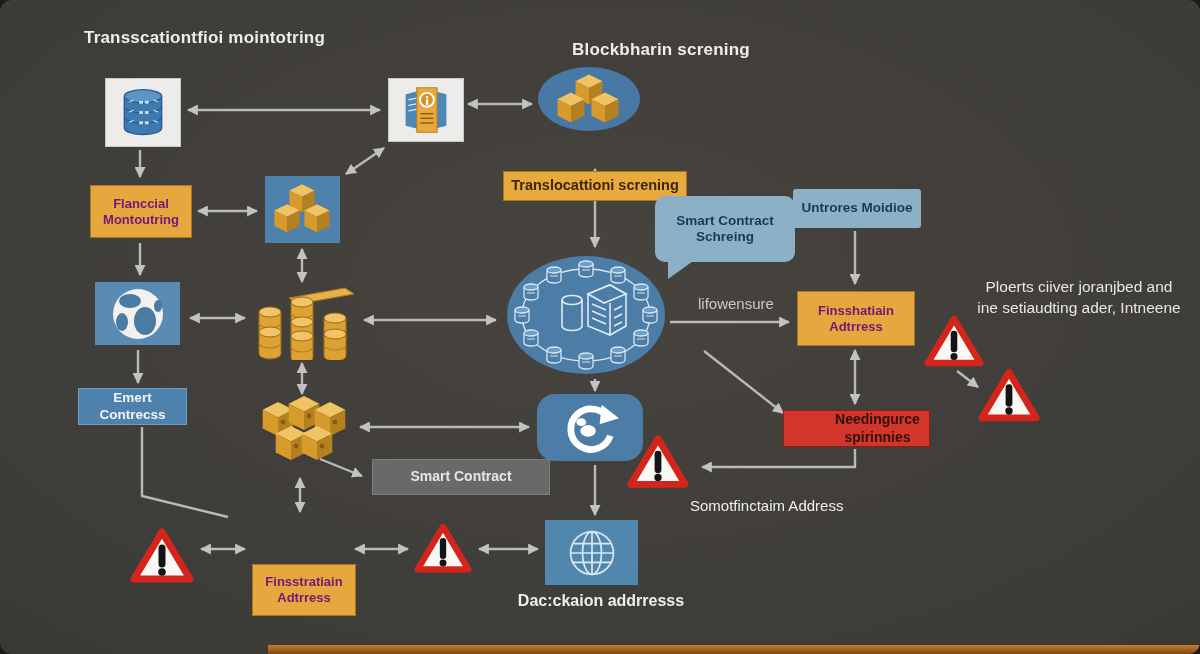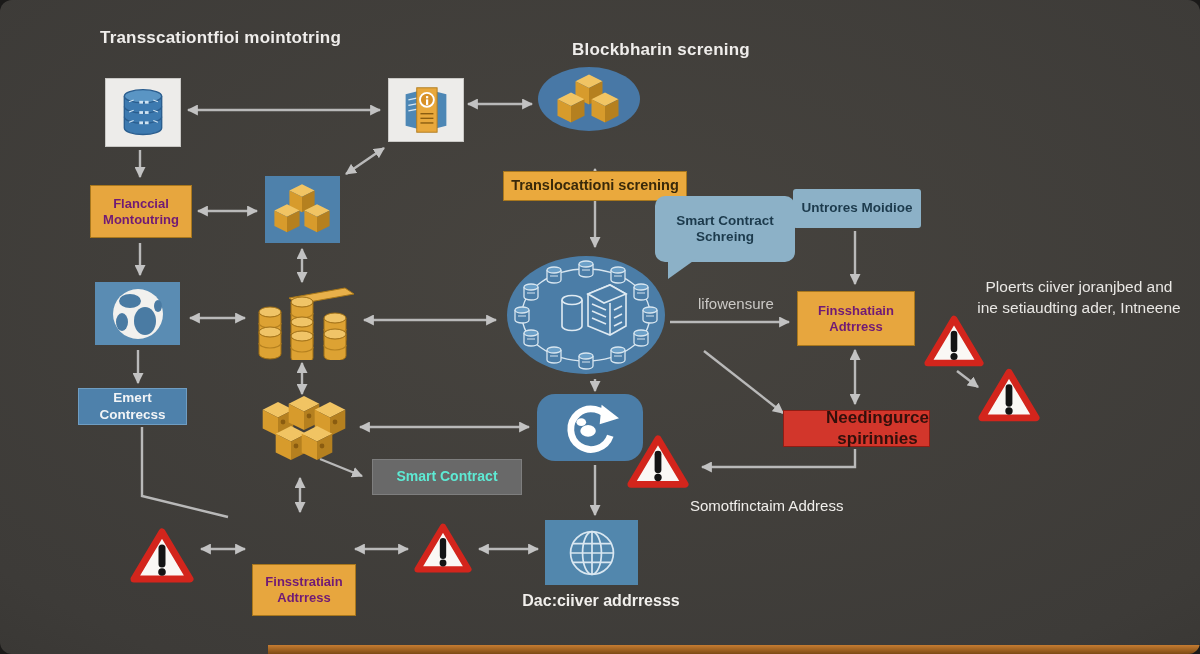--- a/index.html
+++ b/index.html
@@ -11,61 +11,61 @@
   }
   .abs{position:absolute;}
   #arrows{position:absolute;left:0;top:0;z-index:1;}
   .node{position:absolute;z-index:2;}
   .box{display:flex;align-items:center;justify-content:center;text-align:center;
        font-weight:bold;line-height:1.22;box-sizing:border-box;}
   .title{color:#efedeb;font-weight:bold;font-size:17px;letter-spacing:.2px;z-index:2;}
   .card{background:#edecea;border:1px solid #c9c8c5;display:flex;align-items:center;justify-content:center;}
   .orange{background:#e7a63e;border:1px solid #a8771d;color:#701a75;font-size:13px;}
   .blue{background:#4e81ab;color:#f2f4f6;}
-  #t1{left:100px;top:28px;text-align:center;}
+  #t1{left:84px;top:28px;text-align:center;}
   #t2{left:572px;top:40px;}
   #cardDb{left:105px;top:78px;width:74px;height:67px;}
   #cardDoc{left:388px;top:78px;width:74px;height:62px;}
   #ellCubes{left:538px;top:67px;width:102px;height:64px;background:#4878a6;border-radius:50%;
             display:flex;align-items:center;justify-content:center;}
   #banner{left:503px;top:133px;width:184px;height:30px;background:#eaa93d;border:1px solid #a8771d;
           color:#39290a;font-size:14.5px;margin-top:38px;}
   #boxFinMon{left:90px;top:185px;width:102px;height:53px;}
   #sqCubes{left:265px;top:176px;width:75px;height:67px;background:#4e81ab;
            display:flex;align-items:center;justify-content:center;}
   #globeSq{left:95px;top:282px;width:85px;height:63px;background:#5a8cb3;
            display:flex;align-items:center;justify-content:center;}
   #boxEmert{left:78px;top:388px;width:109px;height:37px;border:1px solid #6f9dc2;font-size:13.5px;}
   #barrels{left:253px;top:286px;width:102px;height:74px;}
   #packages{left:256px;top:396px;width:100px;height:76px;}
   #boxOrangeBottom{left:252px;top:520px;width:104px;height:52px;margin-top:44px;}
   #cluster{left:504px;top:252px;width:164px;height:126px;}
   #refreshNode{left:537px;top:394px;width:106px;height:67px;background:#4b7da7;border-radius:18px;
                display:flex;align-items:center;justify-content:center;}
-  #grayBox{left:372px;top:459px;width:150px;height:36px;background:#696969;border:1px solid #7e7e7e;
-           color:#5eead4;font-size:14px;}
+  #grayBox{left:372px;top:459px;width:178px;height:36px;background:#696969;border:1px solid #7e7e7e;
+           color:#e5e5e5;font-size:14px;}
   #globeBottom{left:545px;top:520px;width:93px;height:65px;background:#5287ad;
                display:flex;align-items:center;justify-content:center;}
   #captionDack{left:496px;top:592px;width:210px;color:#f1efec;font-size:16px;font-weight:bold;text-align:center;}
   .tri{z-index:3;}
   .tri svg{display:block;width:100%;height:100%;}
   #triL{left:130px;top:527px;width:64px;height:58px;}
   #triB{left:414px;top:521px;width:58px;height:55px;}
   #triA{left:627px;top:432px;width:62px;height:60px;}
   #triR1{left:924px;top:314px;width:60px;height:55px;}
   #triR2{left:978px;top:367px;width:62px;height:57px;}
   #bubbleMain{left:655px;top:196px;width:140px;height:66px;background:#8cb1c7;border-radius:10px;
               color:#1c3a4c;font-size:13.5px;padding:4px 8px;}
   #bubbleTail{left:668px;top:259px;width:0;height:0;border-top:20px solid #8cb1c7;
               border-right:28px solid transparent;z-index:2;}
   #bubbleExt{left:793px;top:189px;width:128px;height:39px;background:#8cb1c7;border-radius:3px;
              color:#1c3a4c;font-size:13.5px;}
   #boxOrangeRight{left:797px;top:291px;width:118px;height:55px;}
   #redBox{left:783px;top:410px;width:147px;height:37px;background:#d2362b;border:1px solid #8f1d14;
-          color:#33100b;font-size:17px;padding-left:42px;}
+          color:#33100b;font-size:14px;padding-left:42px;}
   #lifow{left:698px;top:295px;color:#cbc9c6;font-size:15px;z-index:2;}
   #somot{left:690px;top:497px;color:#f1efec;font-size:15px;font-weight:normal;z-index:2;}
   #note{left:958px;top:276px;width:242px;color:#e9e7e4;font-size:15.5px;line-height:21px;
         text-align:center;z-index:2;}
   #bottomBar{left:268px;top:645px;width:932px;height:9px;z-index:2;
              background:linear-gradient(#c57c31,#7d4a14);}
 </style>
 </head>
 <body>
 
@@ -293,21 +293,21 @@
         <circle cx="35" cy="35" r="25"></circle>
         <ellipse cx="35" cy="35" rx="11" ry="25"></ellipse>
         <line x1="35" y1="10" x2="35" y2="60"></line>
         <line x1="12" y1="24" x2="58" y2="24"></line>
         <line x1="10" y1="35" x2="60" y2="35"></line>
         <line x1="12" y1="46" x2="58" y2="46"></line>
       </g>
     </svg>
   </div>
 
-  <div id="captionDack" class="node">Dac:ciiver addrresss</div>
+  <div id="captionDack" class="node">Dac:ckaion addrresss</div>
 
   <div id="triL" class="node tri">
     <svg viewBox="0 0 64 58">
         <use href="#warnTri"></use>
       </svg>
   </div>
   <div id="triB" class="node tri">
     <svg viewBox="0 0 64 58">
         <use href="#warnTri"></use>
       </svg>

